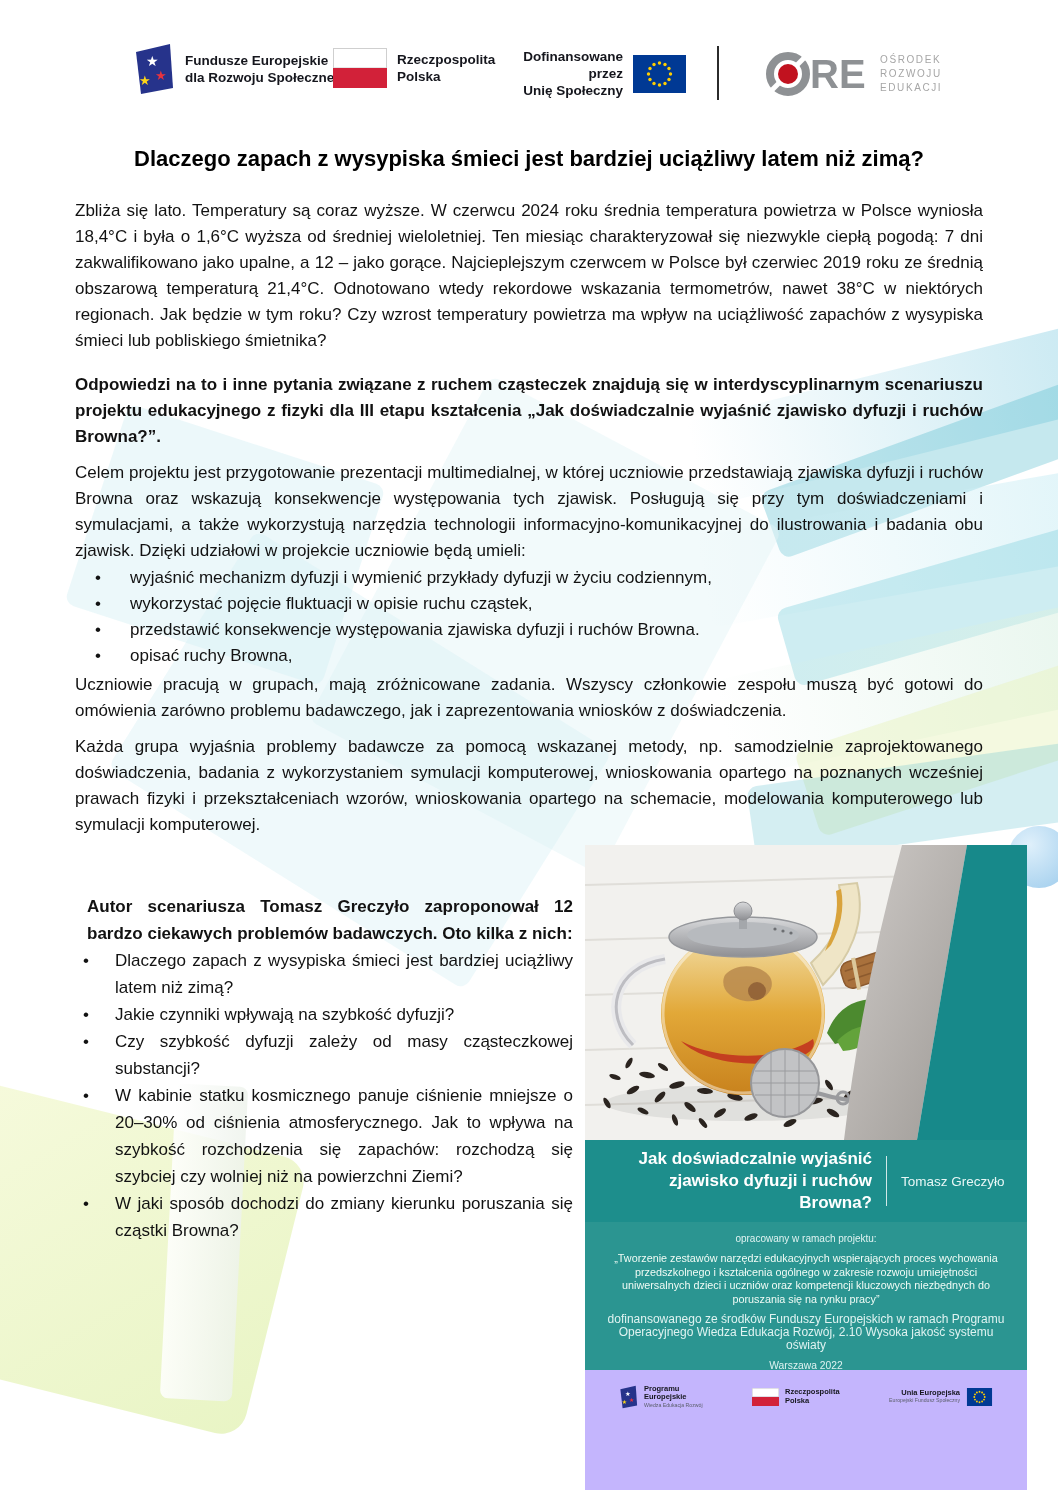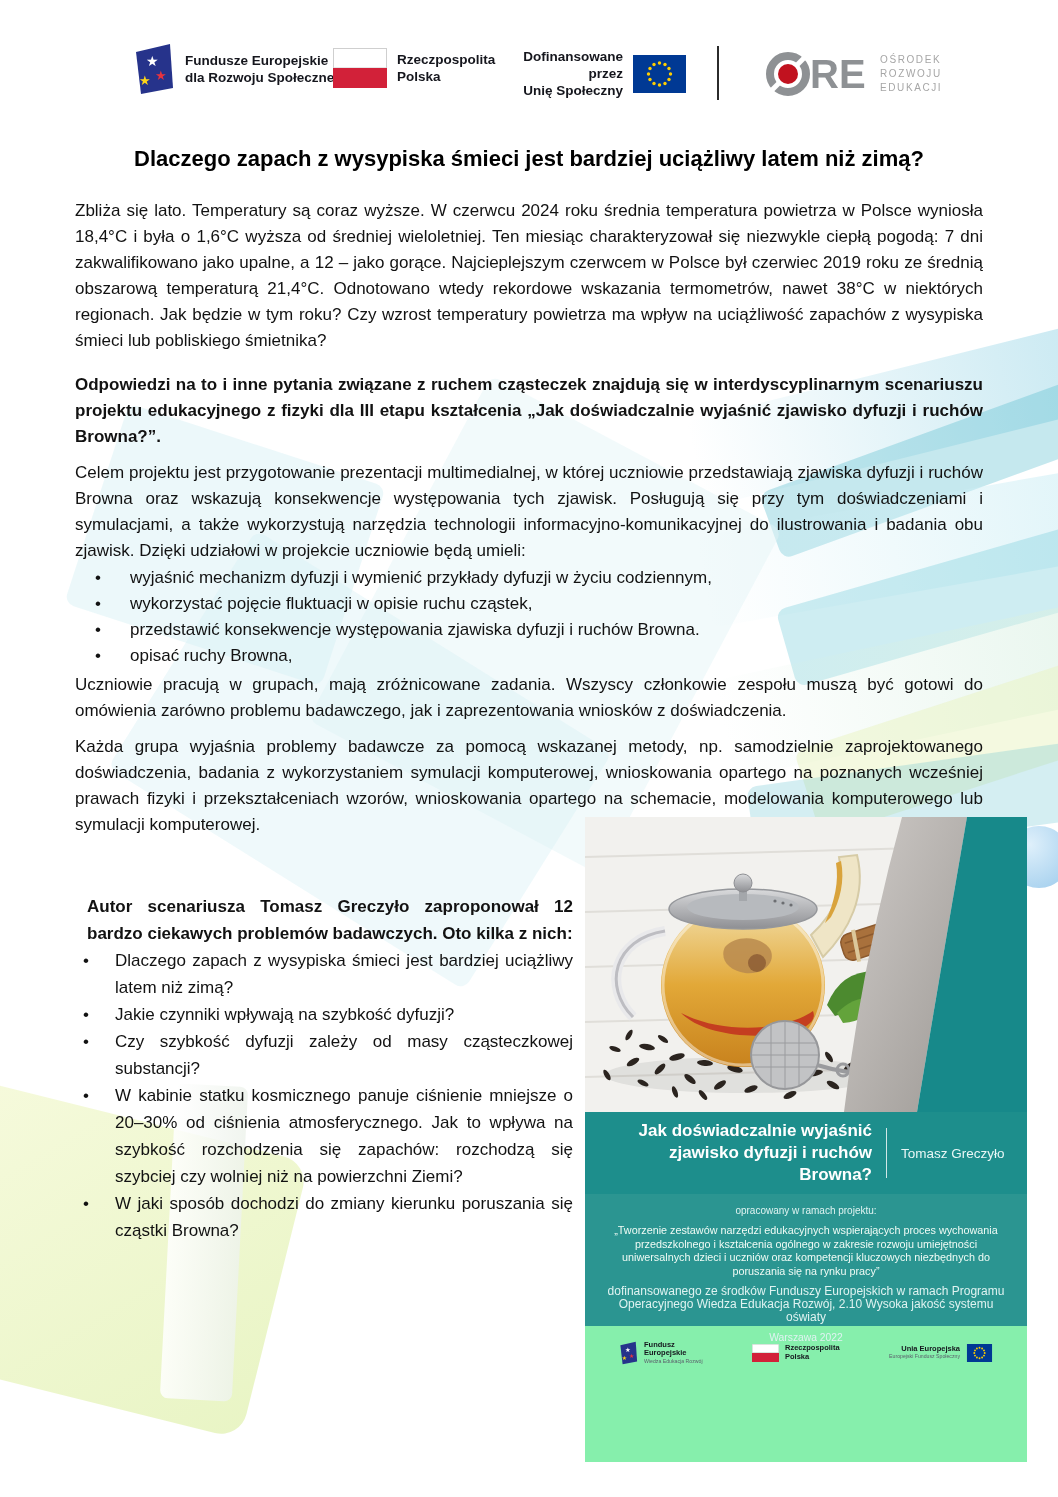--- a/index.html
+++ b/index.html
@@ -25,30 +25,30 @@
   ul.bullets{margin:0;padding:0;list-style:none;}
   ul.bullets li{position:relative;padding-left:55px;margin:0;}
   ul.bullets li::before{content:"•";position:absolute;left:20px;top:0;font-size:17px;}
   .leftcol{position:absolute;left:75px;top:893px;width:498px;z-index:1;text-align:justify;
            font-size:17px;line-height:27px;color:#121212;}
   .leftcol .heading{font-weight:bold;margin:0 0 0 12px;}
   ul.bullets2{margin:0;padding:0;list-style:none;}
   ul.bullets2 li{position:relative;padding-left:40px;}
   ul.bullets2 li::before{content:"•";position:absolute;left:8px;top:0;}
   
-  .cover{position:absolute;left:585px;top:817px;width:442px;height:645px;background:#86efac;z-index:1;}
+  .cover{position:absolute;left:585px;top:845px;width:442px;height:645px;background:#c4b5fd;z-index:1;}
   .cover-photo{position:relative;width:442px;height:295px;overflow:hidden;}
   .cover-band{height:82px;background:#1d8e8c;display:flex;align-items:center;padding:0 22px;gap:14px;box-sizing:border-box;}
   .band-title{flex:1;text-align:right;color:#ffffff;font-weight:bold;font-size:17px;line-height:22px;}
   .band-divider{width:1px;height:50px;background:rgba(255,255,255,.8);}
   .band-author{width:104px;color:#e8f7f6;font-size:13.5px;font-weight:normal;}
   .cover-sub{height:83px;text-align:center;color:#3d3d3d;padding-top:11px;box-sizing:border-box;}
   .cover-sub .l1{font-size:19px;font-weight:bold;line-height:24px;margin:0;}
   .cover-sub .l3{font-size:14.5px;font-weight:bold;margin:3px 0 0 0;}
-  .cover-box{height:132px;background:#2b9591;color:#dff3f1;text-align:center;
+  .cover-box{height:148px;background:#2b9591;color:#dff3f1;text-align:center;
              padding:11px 20px;box-sizing:border-box;}
   .cover-box .small{font-size:10px;line-height:12px;margin:0;}
   .cover-box .quote{font-size:10.8px;line-height:13.5px;font-weight:normal;color:#f0fbf5;margin:7px 0;}
   .cover-box .fund{font-size:12px;line-height:13px;margin:0;}
   .cover-box .city{font-size:10.3px;margin-top:8px;}
   .cover-footer{height:53px;display:flex;align-items:center;justify-content:space-between;
                 padding:0 34px;box-sizing:border-box;}
   .flogo{display:flex;align-items:center;gap:6px;}
   .flogo .t1{font-size:7.5px;font-weight:bold;color:#15161d;line-height:8.5px;}
   .flogo .t2{font-size:5.2px;color:#5b5e6b;line-height:7px;}
@@ -306,21 +306,21 @@
 
     <div class="cover-footer">
       <div class="flogo">
         <svg width="19" height="24" viewBox="0 0 42 50">
           <polygon points="3,8 37,0 40,44 8,50" fill="#26338b"></polygon>
           <text x="13" y="22" font-size="14" fill="#ffffff">★</text>
           <text x="22" y="36" font-size="13" fill="#e8333f">★</text>
           <text x="6" y="41" font-size="13" fill="#ffd617">★</text>
         </svg>
         <div>
-          <div class="t1">Fundusz</div>
+          <div class="t1">Programu</div>
           <div class="t1">Europejskie</div>
           <div class="t2">Wiedza Edukacja Rozwój</div>
         </div>
       </div>
       <div class="flogo">
         <svg width="27" height="18" viewBox="0 0 54 36">
           <rect x="0.5" y="0.5" width="53" height="17" fill="#ffffff" stroke="#cfcfcf"></rect>
           <rect x="0" y="18" width="54" height="18" fill="#d22139"></rect>
         </svg>
         <div>

